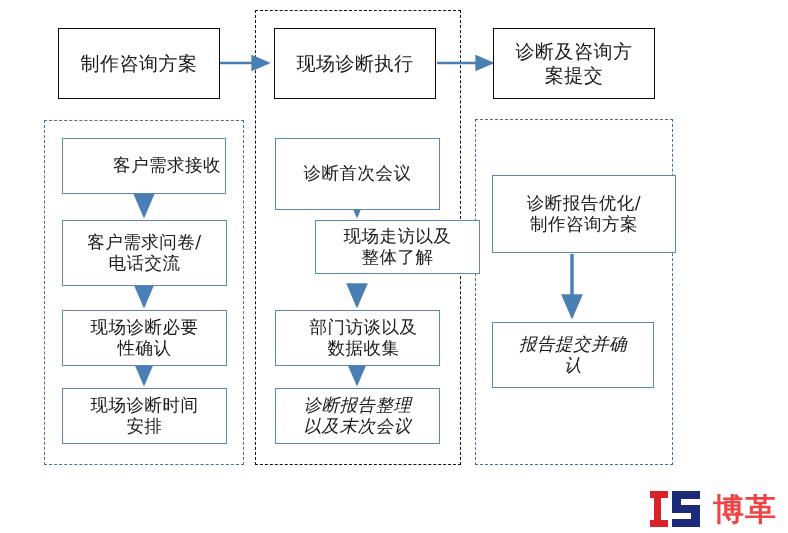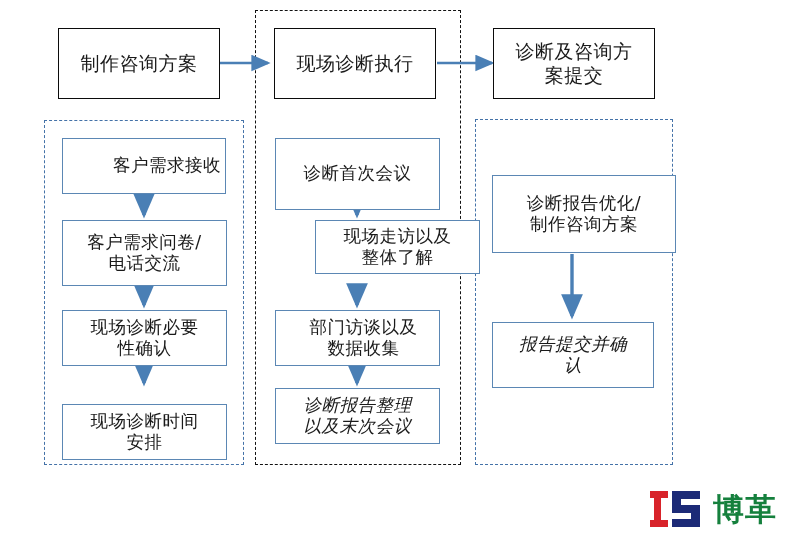--- a/index.html
+++ b/index.html
@@ -80,21 +80,21 @@
   }
   #logo .mark {
     width: 58px;
     height: 40px;
     flex: none;
   }
   #logo .wordmark {
     font-family: "DejaVu Sans", "Liberation Sans", sans-serif;
     font-size: 31px;
     font-weight: bold;
-    color: #15803d;
+    color: #ef4444;
     letter-spacing: 1px;
     margin-left: 7px;
     line-height: 1;
   }
 </style>
 </head>
 <body>
 
 <div id="canvas">
 
@@ -153,21 +153,21 @@
   <div class="node node-sub" style="left:62px; top:220px; width:165px; height:66px;">
     <span class="label">客户需求问卷/
 电话交流</span>
   </div>
 
   <div class="node node-sub" style="left:62px; top:310px; width:165px; height:56px;">
     <span class="label">现场诊断必要
 性确认</span>
   </div>
 
-  <div class="node node-sub" style="left:62px; top:388px; width:165px; height:56px;margin-top:16px;">
+  <div class="node node-sub" style="left:62px; top:388px; width:165px; height:56px;">
     <span class="label">现场诊断时间
 安排</span>
   </div>
 
   <div class="node node-sub" style="left:275px; top:138px; width:165px; height:72px;">
     <span class="label">诊断首次会议</span>
   </div>
 
   <div class="node node-sub" style="left:275px; top:220px; width:165px; height:54px;margin-left:40px;">
     <span class="label">现场走访以及

